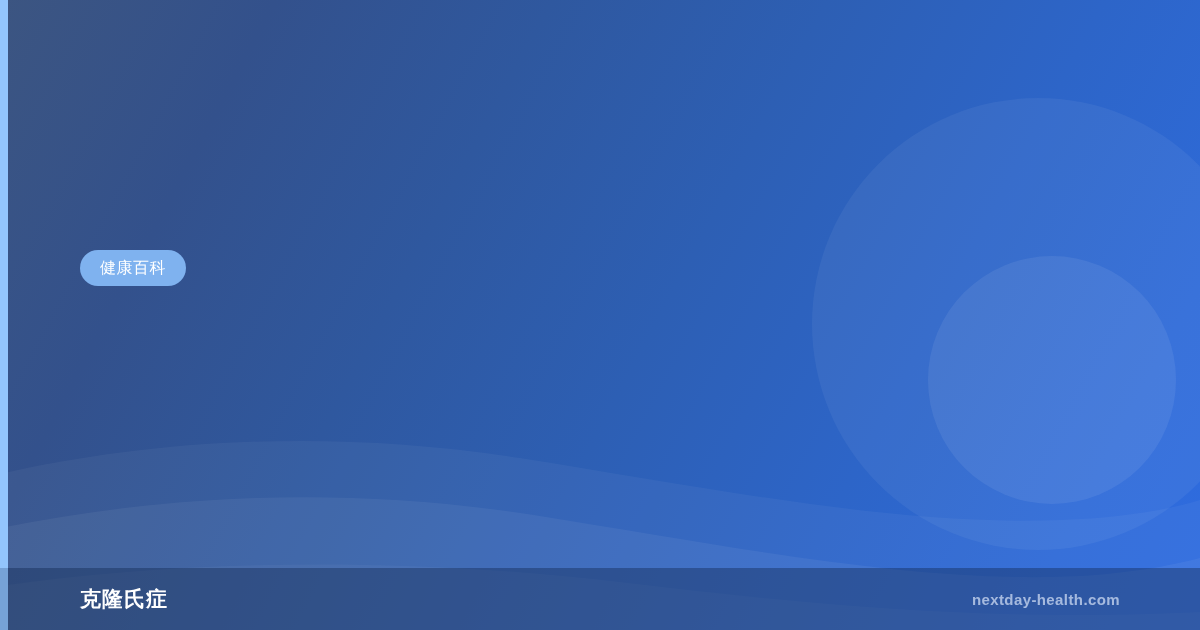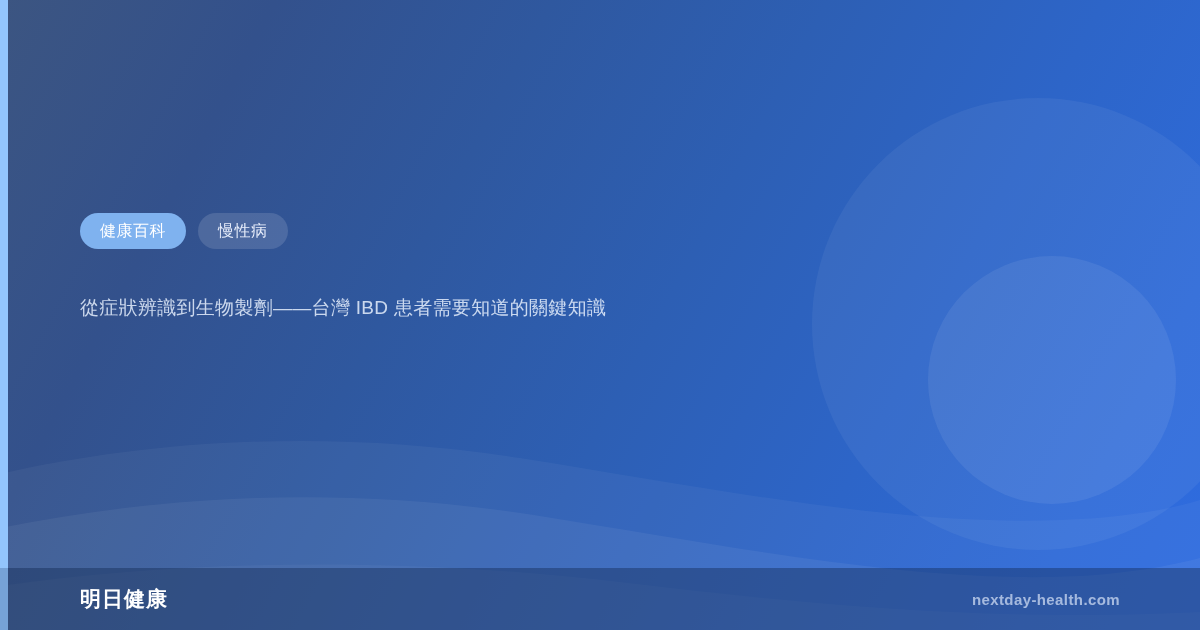--- a/index.html
+++ b/index.html
@@ -182,27 +182,25 @@
       <path d="M0,186 C180,160 400,156 620,182 C820,206 1000,222 1200,212 L1200,230 L0,230 Z" fill="rgba(255,255,255,0.04)"></path>
     </svg>
   </div>
 
   <div class="accent-bar"></div>
 
   <div class="content">
 
     <div class="tag-row">
       <span class="tag tag-primary">健康百科</span>
-      <span class="tag tag-secondary">慢性病</span>
     </div>
 
 
-    <p class="subtitle">從症狀辨識到生物製劑——台灣 IBD 患者需要知道的關鍵知識</p>
 
   </div>
 
   <div class="footer">
-    <span class="brand">明日健康</span>
+    <span class="brand">克隆氏症</span>
     <span class="site-url">nextday-health.com</span>
   </div>
   <div class="accent-bar-footer"></div>
 
 </div>
 
 </body></html>

